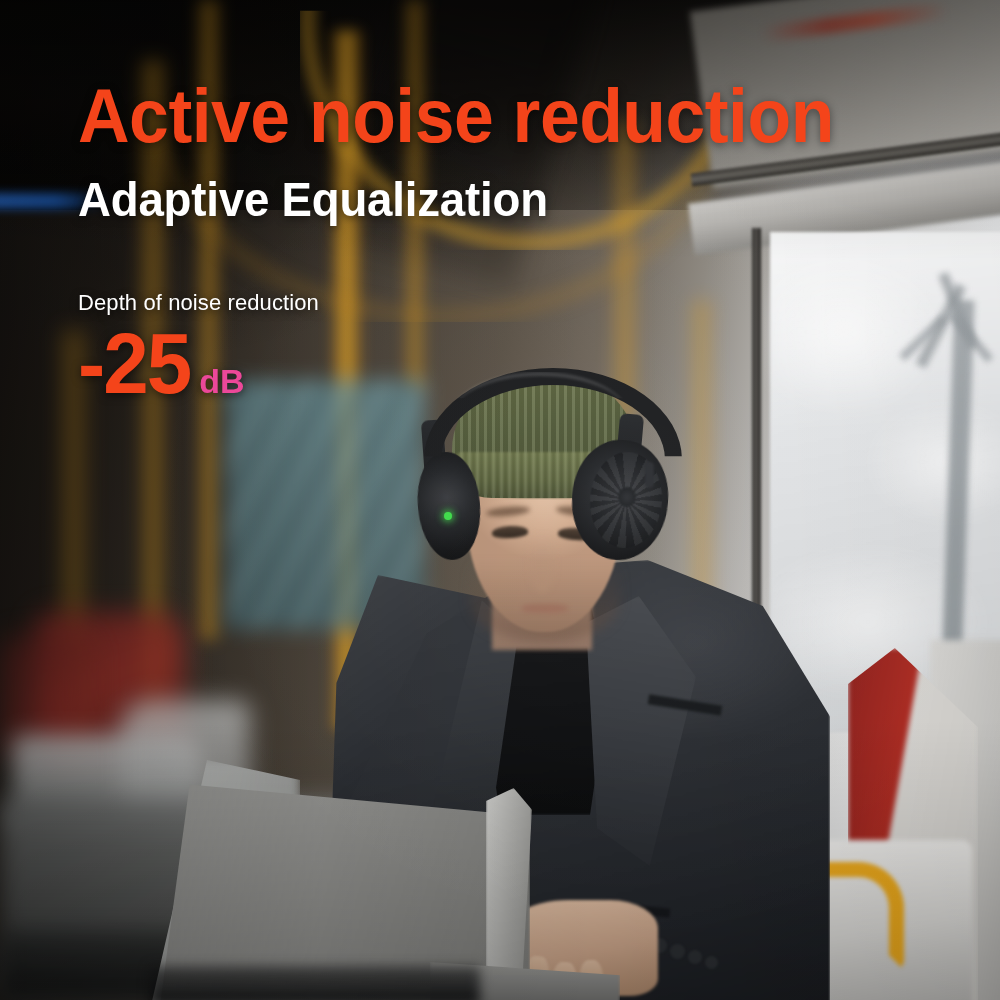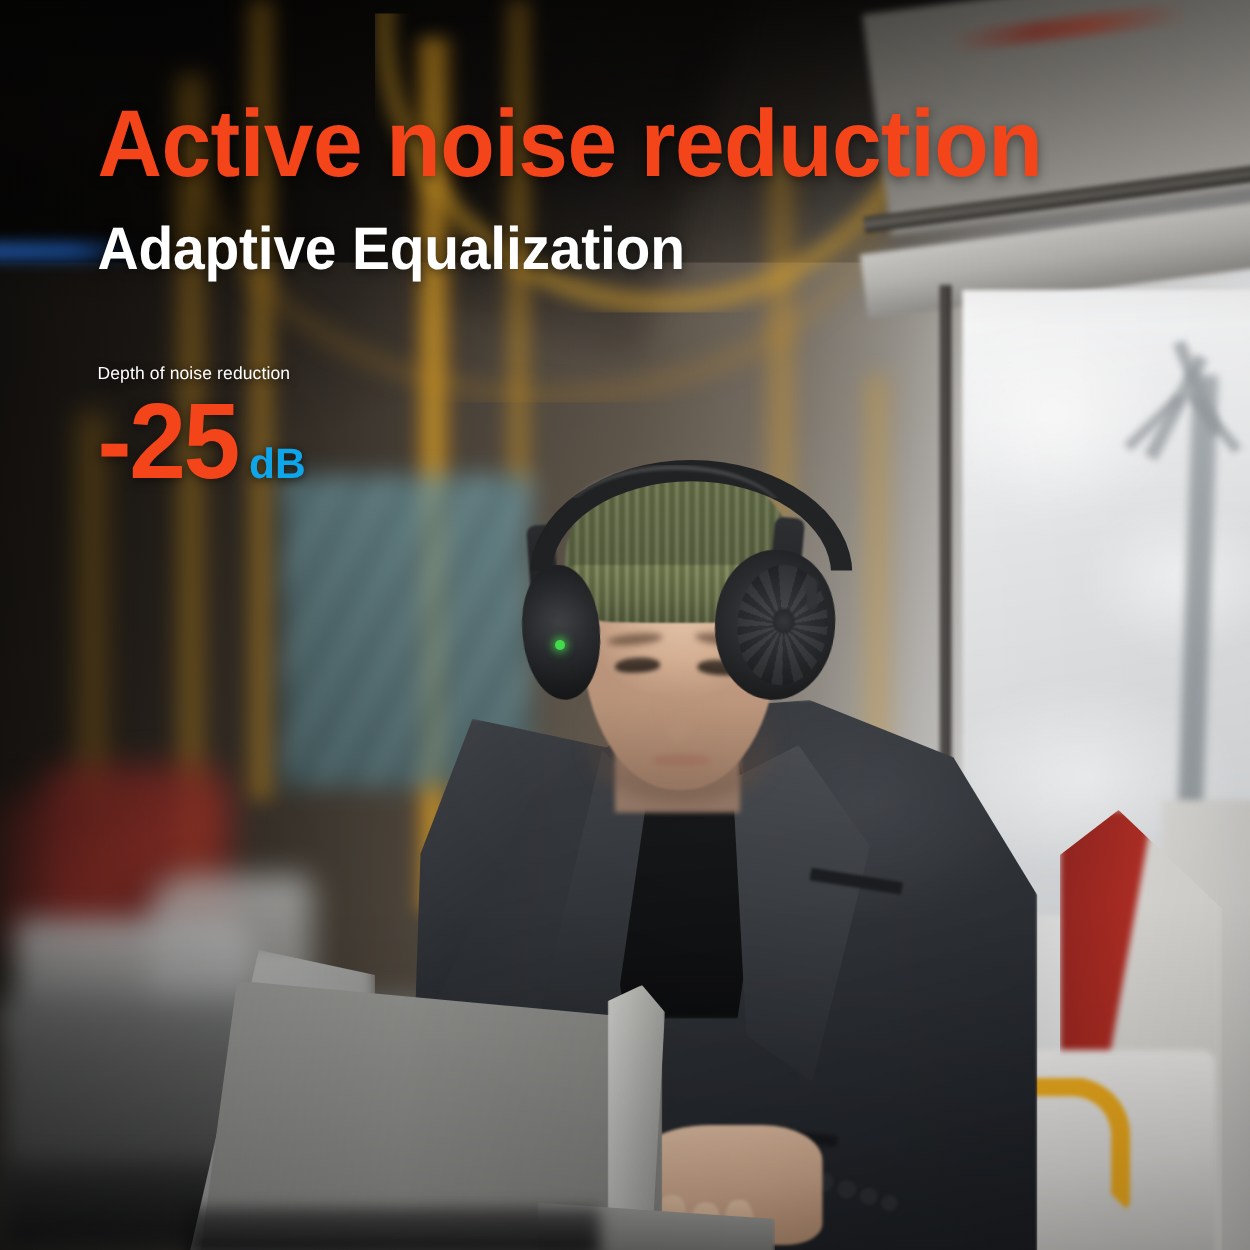--- a/index.html
+++ b/index.html
@@ -569,21 +569,21 @@
     letter-spacing: 0.1px;
     white-space: nowrap;
     text-shadow: 0 2px 8px rgba(0,0,0,0.65);
   }
 
   #stat {
     margin-top: 66px;
   }
   #stat-label {
     color: #ffffff;
-    font-size: 14px;
+    font-size: 22px;
     font-weight: 400;
     letter-spacing: 0.1px;
     white-space: nowrap;
     text-shadow: 0 2px 8px rgba(0,0,0,0.7);
   }
   #stat-row {
     display: flex;
     align-items: baseline;
     margin-top: 4px;
   }
@@ -591,21 +591,21 @@
     color: #f4441a;
     font-size: 86px;
     font-weight: 700;
     line-height: 1;
     letter-spacing: -2px;
     transform: scaleX(0.95);
     transform-origin: left bottom;
     text-shadow: 0 2px 10px rgba(0,0,0,0.5);
   }
   #stat-unit {
-    color: #0ea5e9;
+    color: #ec4899;
     font-size: 34px;
     font-weight: 700;
     line-height: 1;
     margin-left: 3px;
     text-shadow: 0 2px 8px rgba(0,0,0,0.7);
   }
 </style>
 </head>
 <body>
 

